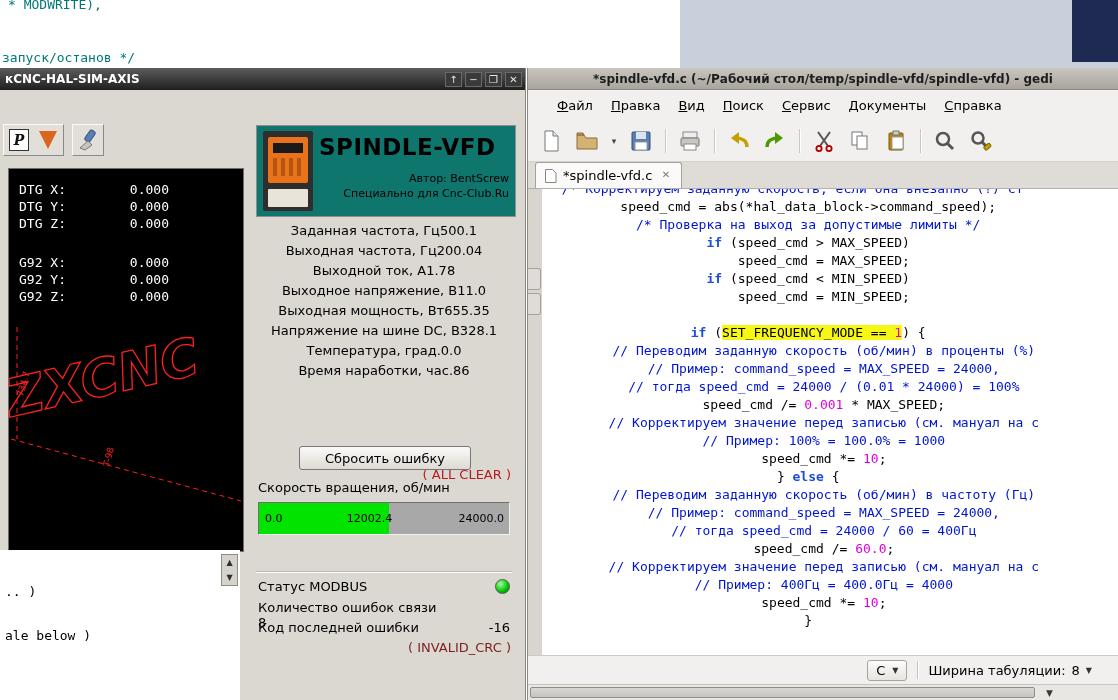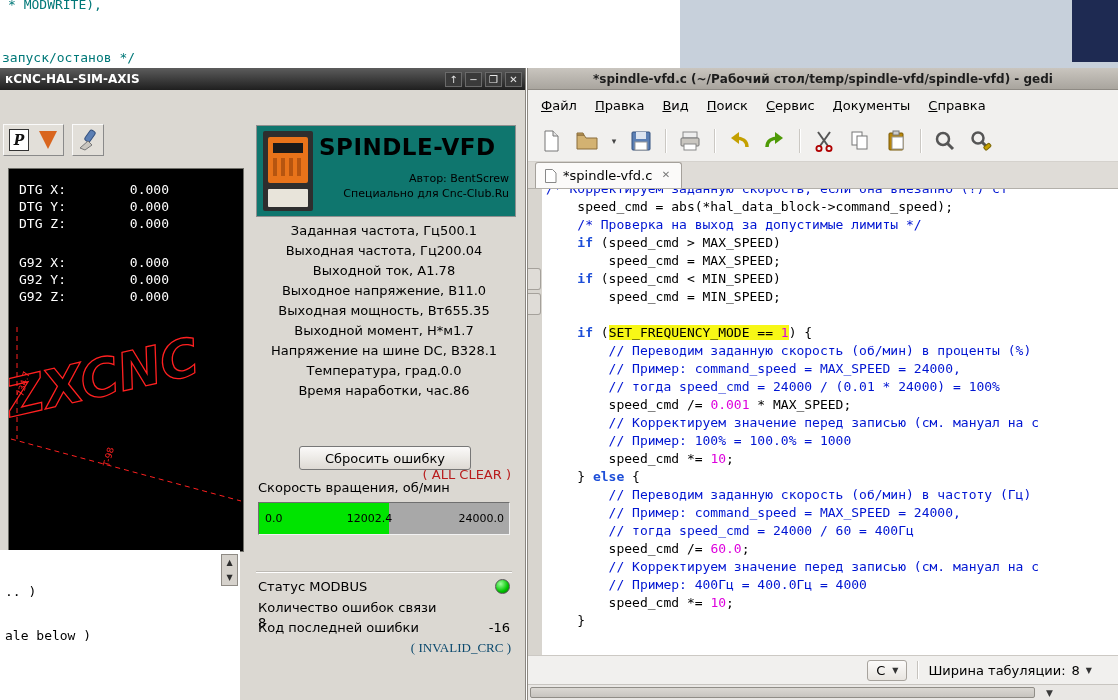--- a/index.html
+++ b/index.html
@@ -63,46 +63,46 @@
   .bar-text{position:absolute;top:0;height:100%;display:flex;align-items:center;font-size:11px;color:#000;}
   .bar-min{left:6px;} .bar-cur{left:46%;transform:translateX(-60%);} .bar-max{right:5px;}
   .led-row{position:absolute;left:258px;width:252px;display:flex;justify-content:space-between;align-items:center;font-size:13px;}
   .led{width:15px;height:15px;border-radius:50%;border:1px solid #555;box-sizing:border-box;}
   .led.red{background:radial-gradient(circle at 35% 30%,#ff8a8a,#e00000 60%,#8d0000);}
   .led.green{background:radial-gradient(circle at 35% 30%,#9dff9d,#00c400 60%,#006d00);}
   .row-reached{top:473px;} .row-modbus{top:511px;}
   .groove{position:absolute;left:256px;top:503px;width:256px;height:0;border-top:1px solid #bdbab4;border-bottom:1px solid #fff;}
   .val-row{position:absolute;left:258px;width:252px;display:flex;justify-content:space-between;font-size:13px;}
   .row-errors{top:532px;flex-direction:column;} .row-lasterr{top:552px;}
-  .invalid-crc{position:absolute;left:257px;top:572px;width:254px;text-align:right;color:#0c4a6e;font-size:13px;font-family:Liberation Serif, serif;}
+  .invalid-crc{position:absolute;left:257px;top:572px;width:254px;text-align:right;color:#7f1d1d;font-size:13px;}
 
   
   #gedit{position:absolute;left:527px;top:68px;width:591px;height:632px;background:#f1f0ee;border-left:1px solid #8d8983;overflow:hidden;box-sizing:border-box;}
   .gd-titlebar{position:absolute;left:0;top:0;width:100%;height:22px;background:linear-gradient(#c9c5bf,#a9a59e);border-bottom:1px solid #8e8a84;
                display:flex;align-items:center;justify-content:center;box-sizing:border-box;}
   .gd-title{font-weight:bold;font-size:12px;color:#1d1d1d;white-space:nowrap;overflow:hidden;}
-  #menubar{position:absolute;left:0;top:22px;width:100%;height:30px;display:flex;align-items:center;padding-left:4px;box-sizing:border-box;text-align:center;}
+  #menubar{position:absolute;left:0;top:22px;width:100%;height:30px;display:flex;align-items:center;padding-left:20px;box-sizing:border-box;text-align:center;}
   .menu-item{display:inline-block;padding:5px 9px;font-size:13px;}
   .menu-item::first-letter{text-decoration:underline;}
   .gd-toolbar{position:absolute;left:0;top:52px;width:100%;height:42px;display:flex;align-items:center;padding-left:6px;gap:2px;
               border-bottom:1px solid #d5d2cd;box-sizing:border-box;}
   .tb{width:34px;height:34px;display:flex;align-items:center;justify-content:center;}
   .tb.narrow{width:16px;}
   .tsep{width:1px;height:24px;background:#cbc8c3;box-shadow:1px 0 0 #fff;margin:0 5px;}
   .drop-arrow{font-size:9px;color:#444;}
   .gd-tabbar{position:absolute;left:0;top:94px;width:100%;height:27px;background:#dfdcd7;border-bottom:1px solid #b3b0aa;box-sizing:border-box;}
   .gd-tab{position:absolute;left:7px;bottom:0;height:26px;display:flex;align-items:center;gap:6px;background:#fbfaf9;
           border:1px solid #a5a19b;border-bottom:none;border-radius:3px 3px 0 0;padding:0 8px;font-size:13px;box-sizing:border-box;}
   .tab-close{width:15px;height:15px;color:#777;font-size:10px;line-height:14px;text-align:center;border-radius:2px;}
   .gd-strip{position:absolute;left:0;top:121px;width:14px;height:466px;background:#d8d5cf;}
   .strip-nub{position:absolute;left:0;width:13px;height:22px;background:#dfdcd7;border:1px solid #a5a19b;border-left:none;border-radius:0 3px 3px 0;box-sizing:border-box;}
   .nub1{top:79px;} .nub2{top:104px;}
   .gd-text{position:absolute;left:14px;top:121px;right:0;height:466px;background:#fff;overflow:hidden;}
   #code-area{position:absolute;left:4px;top:-9px;white-space:pre;font:13px/18px "DejaVu Sans Mono","Liberation Mono",monospace;}
-  .code-line{height:18px;}
+  .code-line{height:18px;text-align:center;}
   .tok-p{color:#000;}
   .tok-c{color:#0015d2;}
   .tok-k{color:#1d4ed8;font-weight:bold;}
   .tok-n{color:#dd00dd;}
   .tok-h{background:#f7f716;}
   .gd-status{position:absolute;left:0;top:587px;width:100%;height:29px;border-top:1px solid #ccc9c4;display:flex;align-items:center;
              justify-content:flex-end;gap:10px;padding-right:26px;box-sizing:border-box;}
   .combo{display:flex;align-items:center;gap:7px;border:1px solid #a7a39d;border-radius:3px;padding:2px 8px;
          background:linear-gradient(#fcfbfa,#e8e5e0);font-size:13px;}
   .sb-sep{width:1px;height:18px;background:#c6c3be;box-shadow:1px 0 0 #fff;}
@@ -223,24 +223,20 @@
         </div>
         <div class="param-row">
           <span class="plbl">Выходное напряжение, В</span>
           <span class="pval">11.0</span>
         </div>
         <div class="param-row">
           <span class="plbl">Выходная мощность, Вт</span>
           <span class="pval">655.35</span>
         </div>
         <div class="param-row">
-          <span class="plbl">Выходной момент, Н*м</span>
-          <span class="pval">1.7</span>
-        </div>
-        <div class="param-row">
           <span class="plbl">Напряжение на шине DC, В</span>
           <span class="pval">328.1</span>
         </div>
         <div class="param-row">
           <span class="plbl">Температура, град.</span>
           <span class="pval">0.0</span>
         </div>
         <div class="param-row">
           <span class="plbl">Время наработки, час.</span>
           <span class="pval">86</span>

